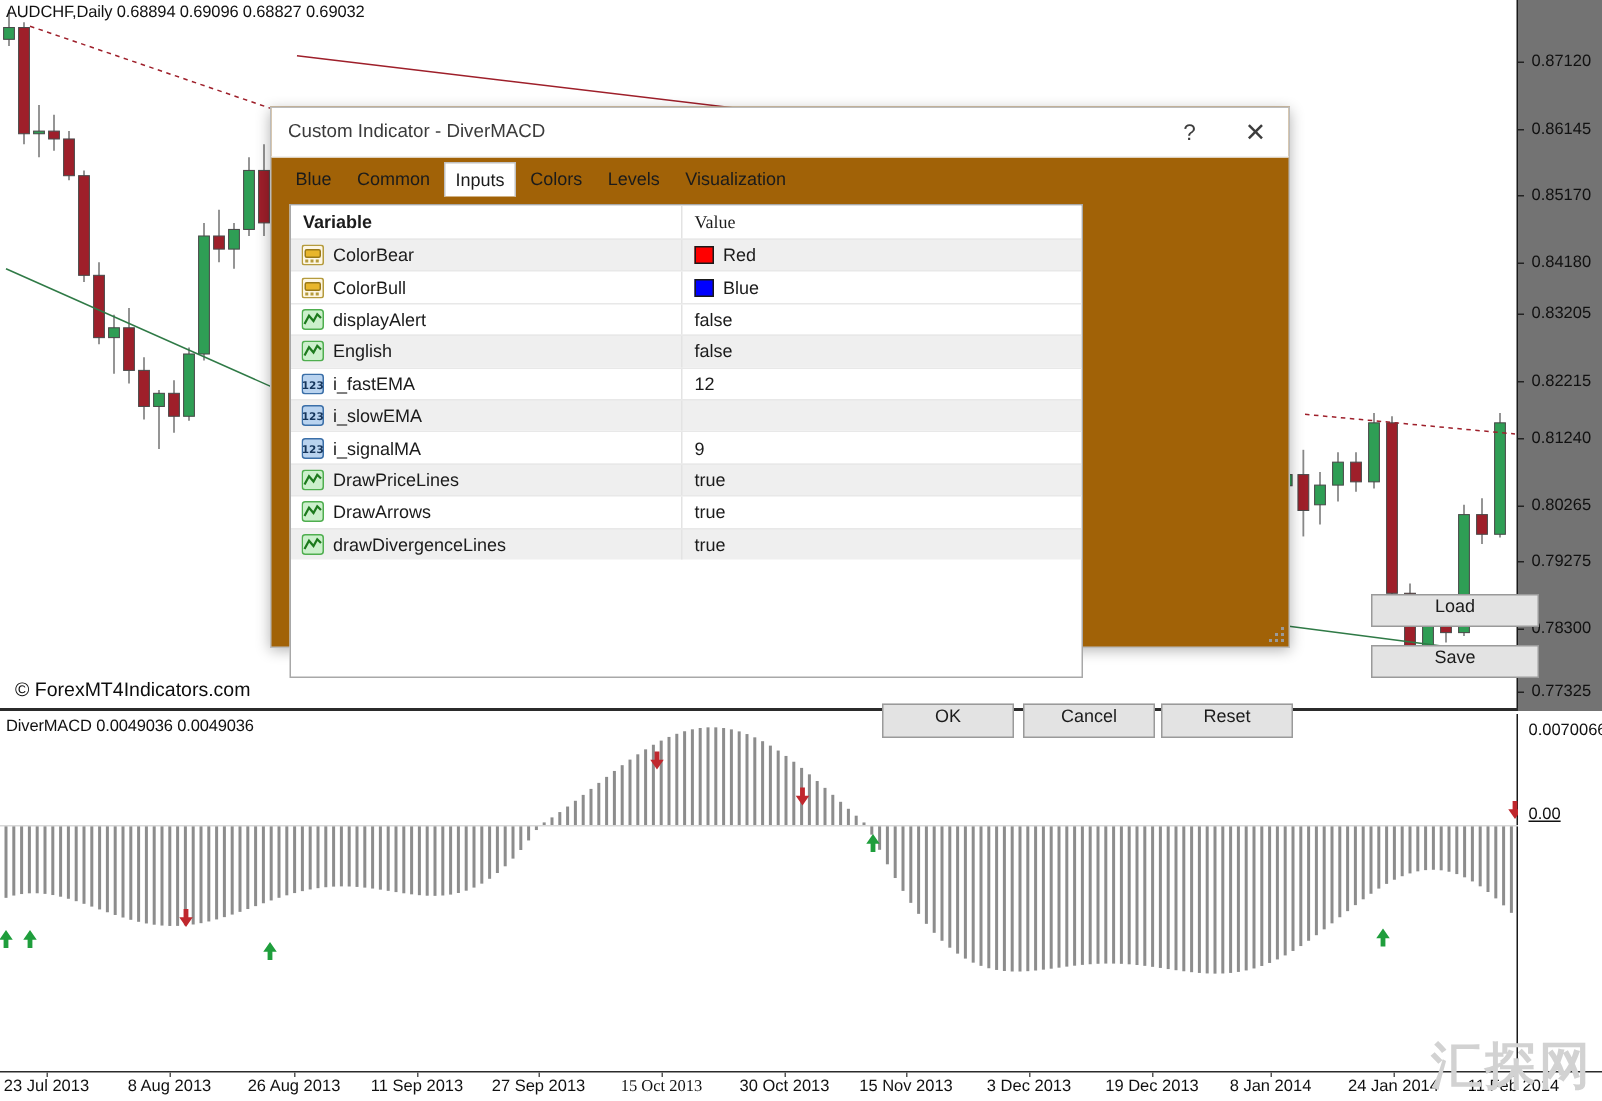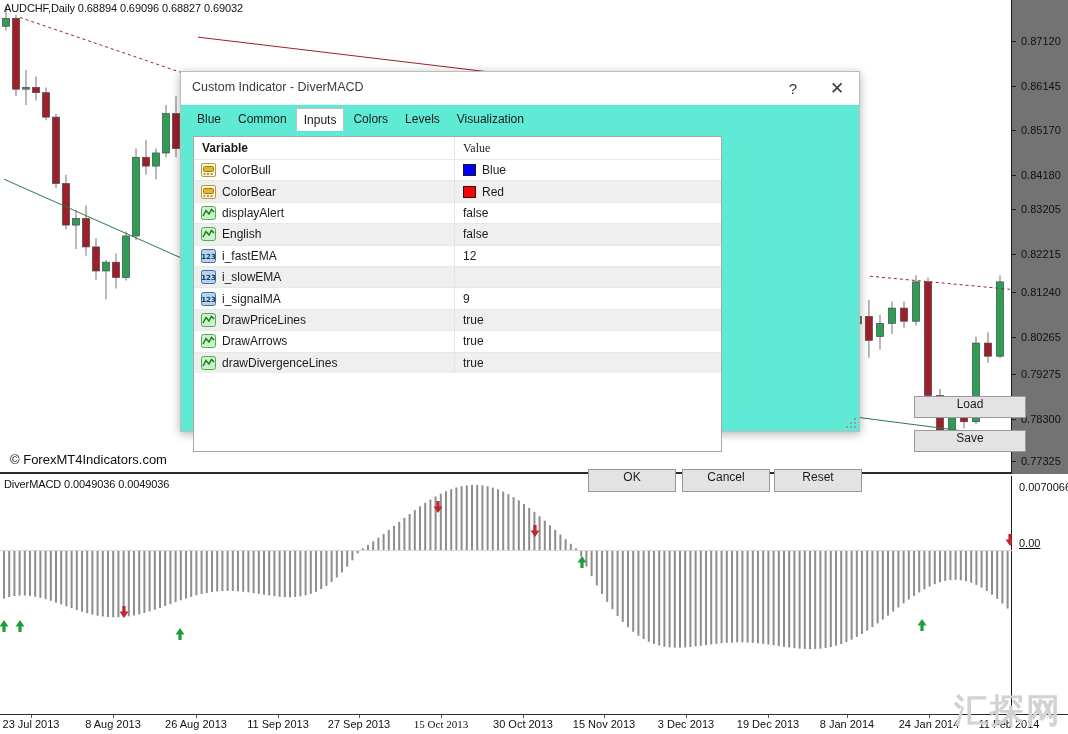--- a/index.html
+++ b/index.html
@@ -145,21 +145,21 @@
     z-index: 5;
     user-select: none;
     font-family: "DejaVu Sans", sans-serif;
   }
 
   
   .dialog {
     position: absolute;
     left: 180px; top: 71px;
     width: 680px; height: 361px;
-    background: #5eead4;
+    background: #a16207;
     border: 1px solid #bcbcbc;
     box-shadow: 0 2px 9px rgba(0,0,0,0.30);
     z-index: 50;
   }
   .dlg-titlebar {
     position: relative;
     height: 33px;
     background: #ffffff;
     border-bottom: 1px solid #f0f0f0;
   }
@@ -825,56 +825,56 @@
         <div class="tab">Levels</div>
         <div class="tab">Visualization</div>
       </div>
 
     <div class="param-table">
       <div class="pt-head">
         <div class="col-var">Variable</div>
         <div class="col-val">Value</div>
       </div>
       <div id="table-body">
+          <div class="pt-row even">
+            <div class="cell-var">
+              <span>
+                <svg class="vicon" viewBox="0 0 15 14">
+                  <rect x="0.5" y="0.5" width="14" height="13" rx="1.5" fill="#fdf6e3" stroke="#b59b3d"></rect>
+                  <rect x="2.5" y="3.5" width="10" height="5" rx="1" fill="#e8b62c" stroke="#9a7a18"></rect>
+                  <rect x="2.5" y="10" width="2" height="2" fill="#b59b3d"></rect>
+                  <rect x="6" y="10" width="2" height="2" fill="#b59b3d"></rect>
+                  <rect x="9.5" y="10" width="2" height="2" fill="#b59b3d"></rect>
+                </svg>
+              </span>
+              <span>ColorBear</span>
+            </div>
+            <div class="cell-val">
+              <span class="swatch" style="background: rgb(255, 0, 0);"></span>
+              <span>Red</span>
+            </div>
+          </div>
           <div class="pt-row odd">
             <div class="cell-var">
               <span>
                 <svg class="vicon" viewBox="0 0 15 14">
                   <rect x="0.5" y="0.5" width="14" height="13" rx="1.5" fill="#fdf6e3" stroke="#b59b3d"></rect>
                   <rect x="2.5" y="3.5" width="10" height="5" rx="1" fill="#e8b62c" stroke="#9a7a18"></rect>
                   <rect x="2.5" y="10" width="2" height="2" fill="#b59b3d"></rect>
                   <rect x="6" y="10" width="2" height="2" fill="#b59b3d"></rect>
                   <rect x="9.5" y="10" width="2" height="2" fill="#b59b3d"></rect>
                 </svg>
               </span>
               <span>ColorBull</span>
             </div>
             <div class="cell-val">
               <span class="swatch" style="background: rgb(0, 0, 255);"></span>
               <span>Blue</span>
             </div>
           </div>
-          <div class="pt-row even">
-            <div class="cell-var">
-              <span>
-                <svg class="vicon" viewBox="0 0 15 14">
-                  <rect x="0.5" y="0.5" width="14" height="13" rx="1.5" fill="#fdf6e3" stroke="#b59b3d"></rect>
-                  <rect x="2.5" y="3.5" width="10" height="5" rx="1" fill="#e8b62c" stroke="#9a7a18"></rect>
-                  <rect x="2.5" y="10" width="2" height="2" fill="#b59b3d"></rect>
-                  <rect x="6" y="10" width="2" height="2" fill="#b59b3d"></rect>
-                  <rect x="9.5" y="10" width="2" height="2" fill="#b59b3d"></rect>
-                </svg>
-              </span>
-              <span>ColorBear</span>
-            </div>
-            <div class="cell-val">
-              <span class="swatch" style="background: rgb(255, 0, 0);"></span>
-              <span>Red</span>
-            </div>
-          </div>
           <div class="pt-row odd">
             <div class="cell-var">
               <span>
                 <svg class="vicon" viewBox="0 0 15 14">
                   <rect x="0.5" y="0.5" width="14" height="13" rx="2" fill="#ccf0cc" stroke="#4fae4f"></rect>
                   <path d="M2 10 L5 4.5 L8 8 L10.5 3.5 L13 6" fill="none" stroke="#1d7a1d" stroke-width="1.5"></path>
                 </svg>
               </span>
               <span>displayAlert</span>
             </div>

